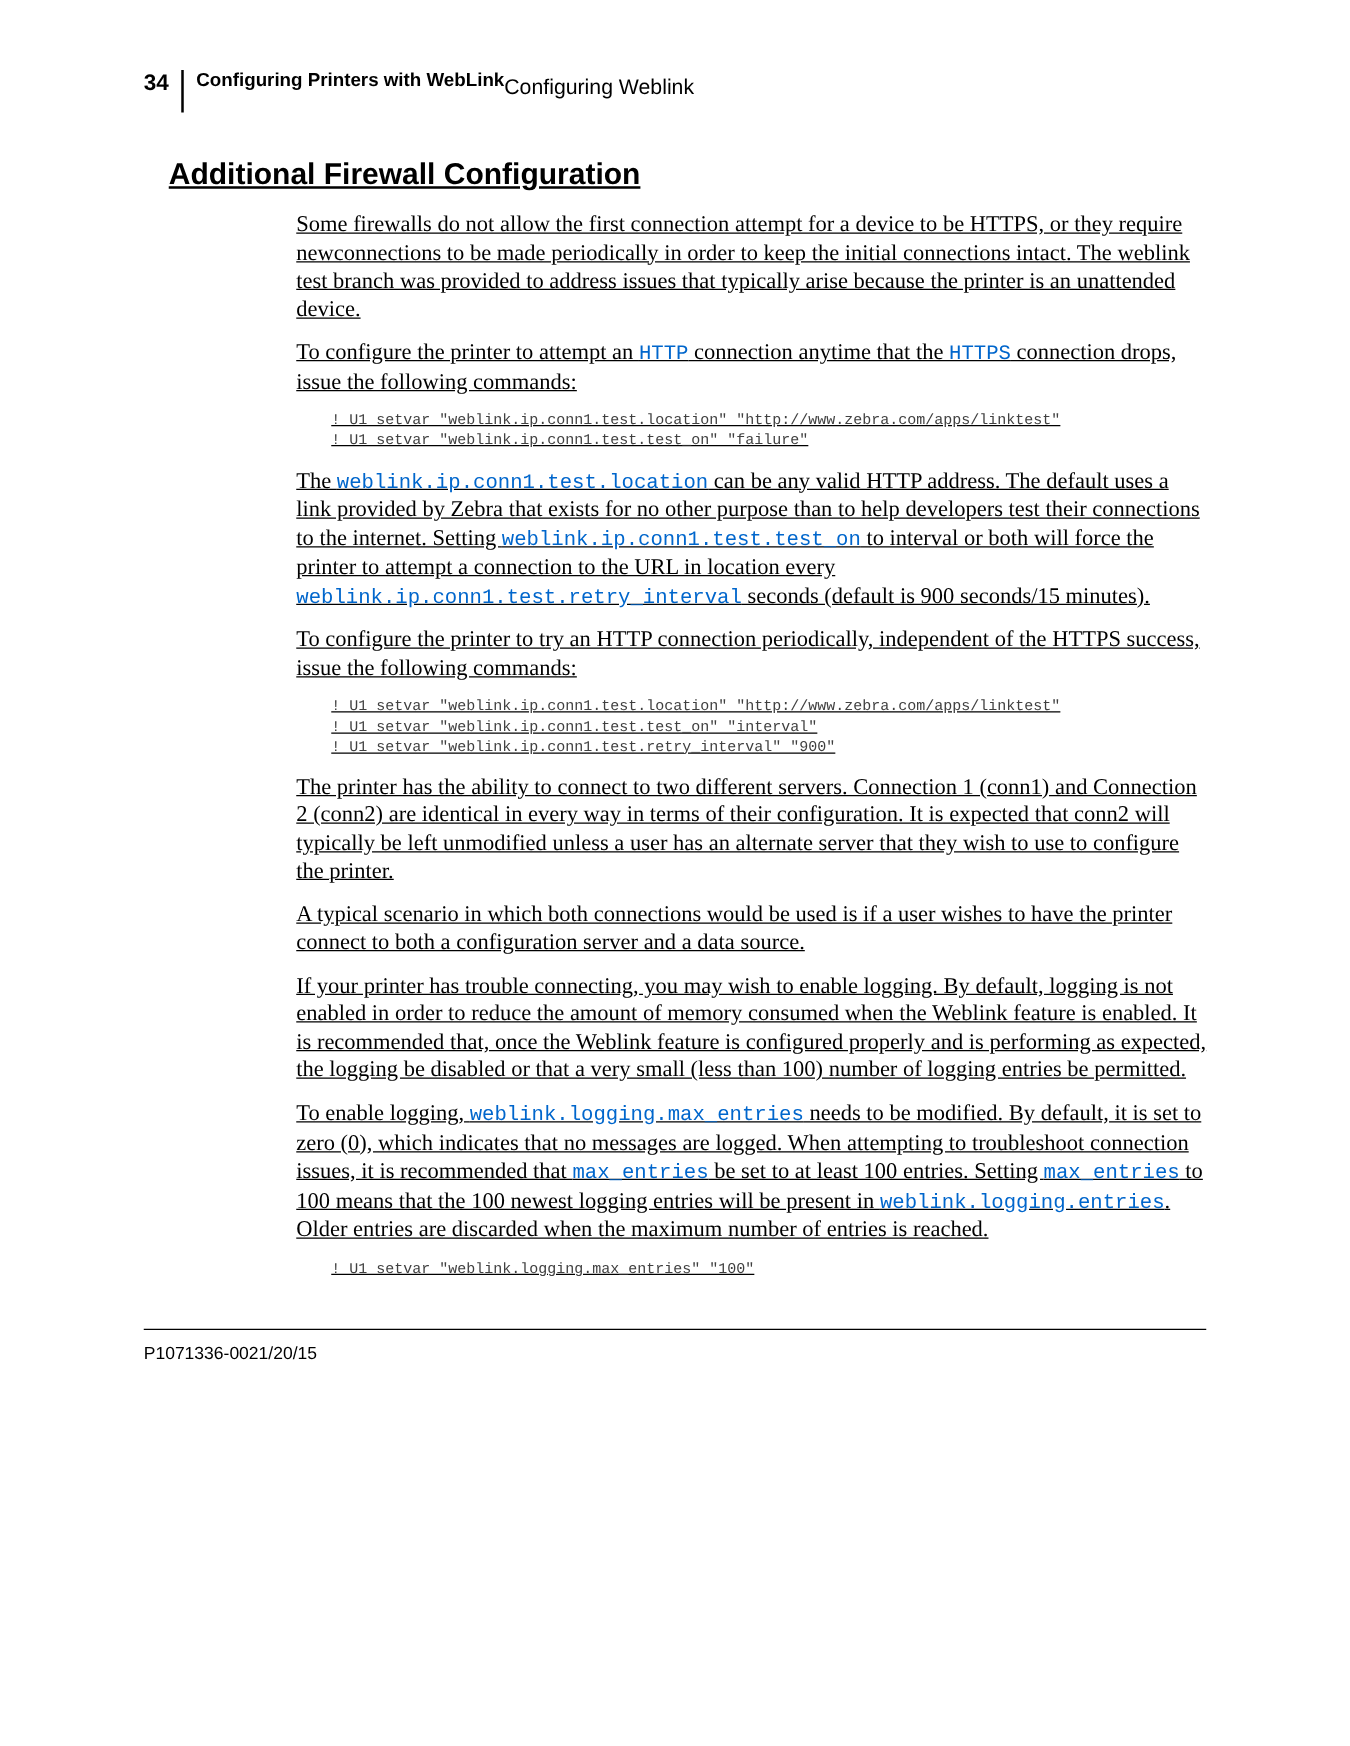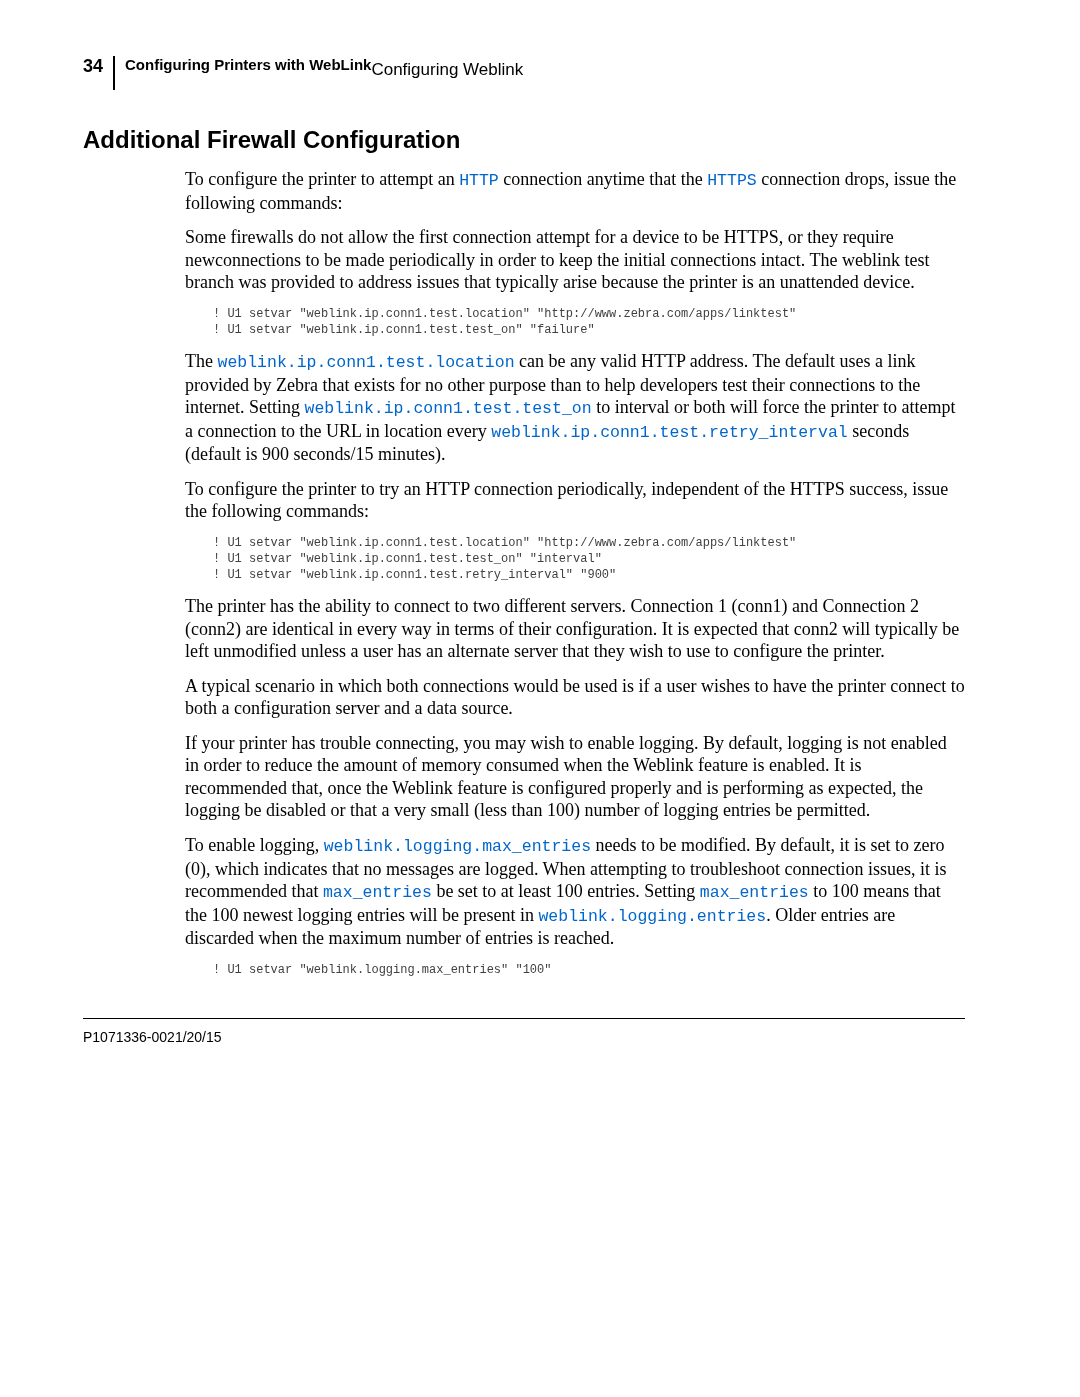--- a/index.html
+++ b/index.html
@@ -4,21 +4,21 @@
 <style>
   body {
     margin: 0;
     padding: 0;
     background: #fff;
     font-family: "Times New Roman", Times, serif;
     color: #000;
     width: 1080px;
   }
   .page {
-    padding: 56px 115px 50px 83px;
+    padding: 56px 115px 50px 115px;
     box-sizing: border-box;
   }
   .header {
     display: flex;
     align-items: flex-start;
     margin-bottom: 28px;
   }
   .pagenum {
     font-family: Arial, Helvetica, sans-serif;
     font-weight: bold;
@@ -39,21 +39,22 @@
     font-family: Arial, Helvetica, sans-serif;
     font-weight: bold;
     font-size: 15px;
   }
   .hdr-line2 {
     font-family: Arial, Helvetica, sans-serif;
     font-size: 17px;
     margin-top: 4px;
   }
   .content {
-    margin-left: 0;
+    margin-left: 20px;
+    text-decoration: underline;
   }
   h2.section {
     font-family: Arial, Helvetica, sans-serif;
     font-weight: bold;
     font-size: 24px;
     margin: 36px 0 14px 0;
   }
   .body-block {
     margin-left: 102px;
     margin-right: 0;
@@ -99,25 +100,25 @@
     <div class="header-titles">
       <span class="hdr-line1">Configuring Printers with WebLink</span>
       <span class="hdr-line2">Configuring Weblink</span>
     </div>
   </div>
 
   <div class="content">
 
     <h2 class="section">Additional Firewall Configuration</h2>
     <div class="body-block">
+      <p class="para">Some firewalls do not allow the first connection attempt for a device to be HTTPS, or they require newconnections to be made periodically in order to keep the initial connections intact. The weblink test branch was provided to address issues that typically arise because the printer is an unattended device.</p>
+
       <p class="para">
         <span>To configure the printer to attempt an </span><span class="inline-code">HTTP</span><span> connection anytime that the </span><span class="inline-code">HTTPS</span><span> connection drops, issue the following commands:</span>
       </p>
-
-      <p class="para">Some firewalls do not allow the first connection attempt for a device to be HTTPS, or they require newconnections to be made periodically in order to keep the initial connections intact. The weblink test branch was provided to address issues that typically arise because the printer is an unattended device.</p>
 
       <div class="code-block">! U1 setvar "weblink.ip.conn1.test.location" "http://www.zebra.com/apps/linktest"
 ! U1 setvar "weblink.ip.conn1.test.test_on" "failure"</div>
 
       <p class="para">
         <span>The </span><span class="inline-code">weblink.ip.conn1.test.location</span><span> can be any valid HTTP address. The default uses a link provided by Zebra that exists for no other purpose than to help developers test their connections to the internet. Setting </span><span class="inline-code">weblink.ip.conn1.test.test_on</span><span> to interval or both will force the printer to attempt a connection to the URL in location every </span><span class="inline-code">weblink.ip.conn1.test.retry_interval</span><span> seconds (default is 900 seconds/15 minutes).</span>
       </p>
 
       <p class="para">To configure the printer to try an HTTP connection periodically, independent of the HTTPS success, issue the following commands:</p>
 

